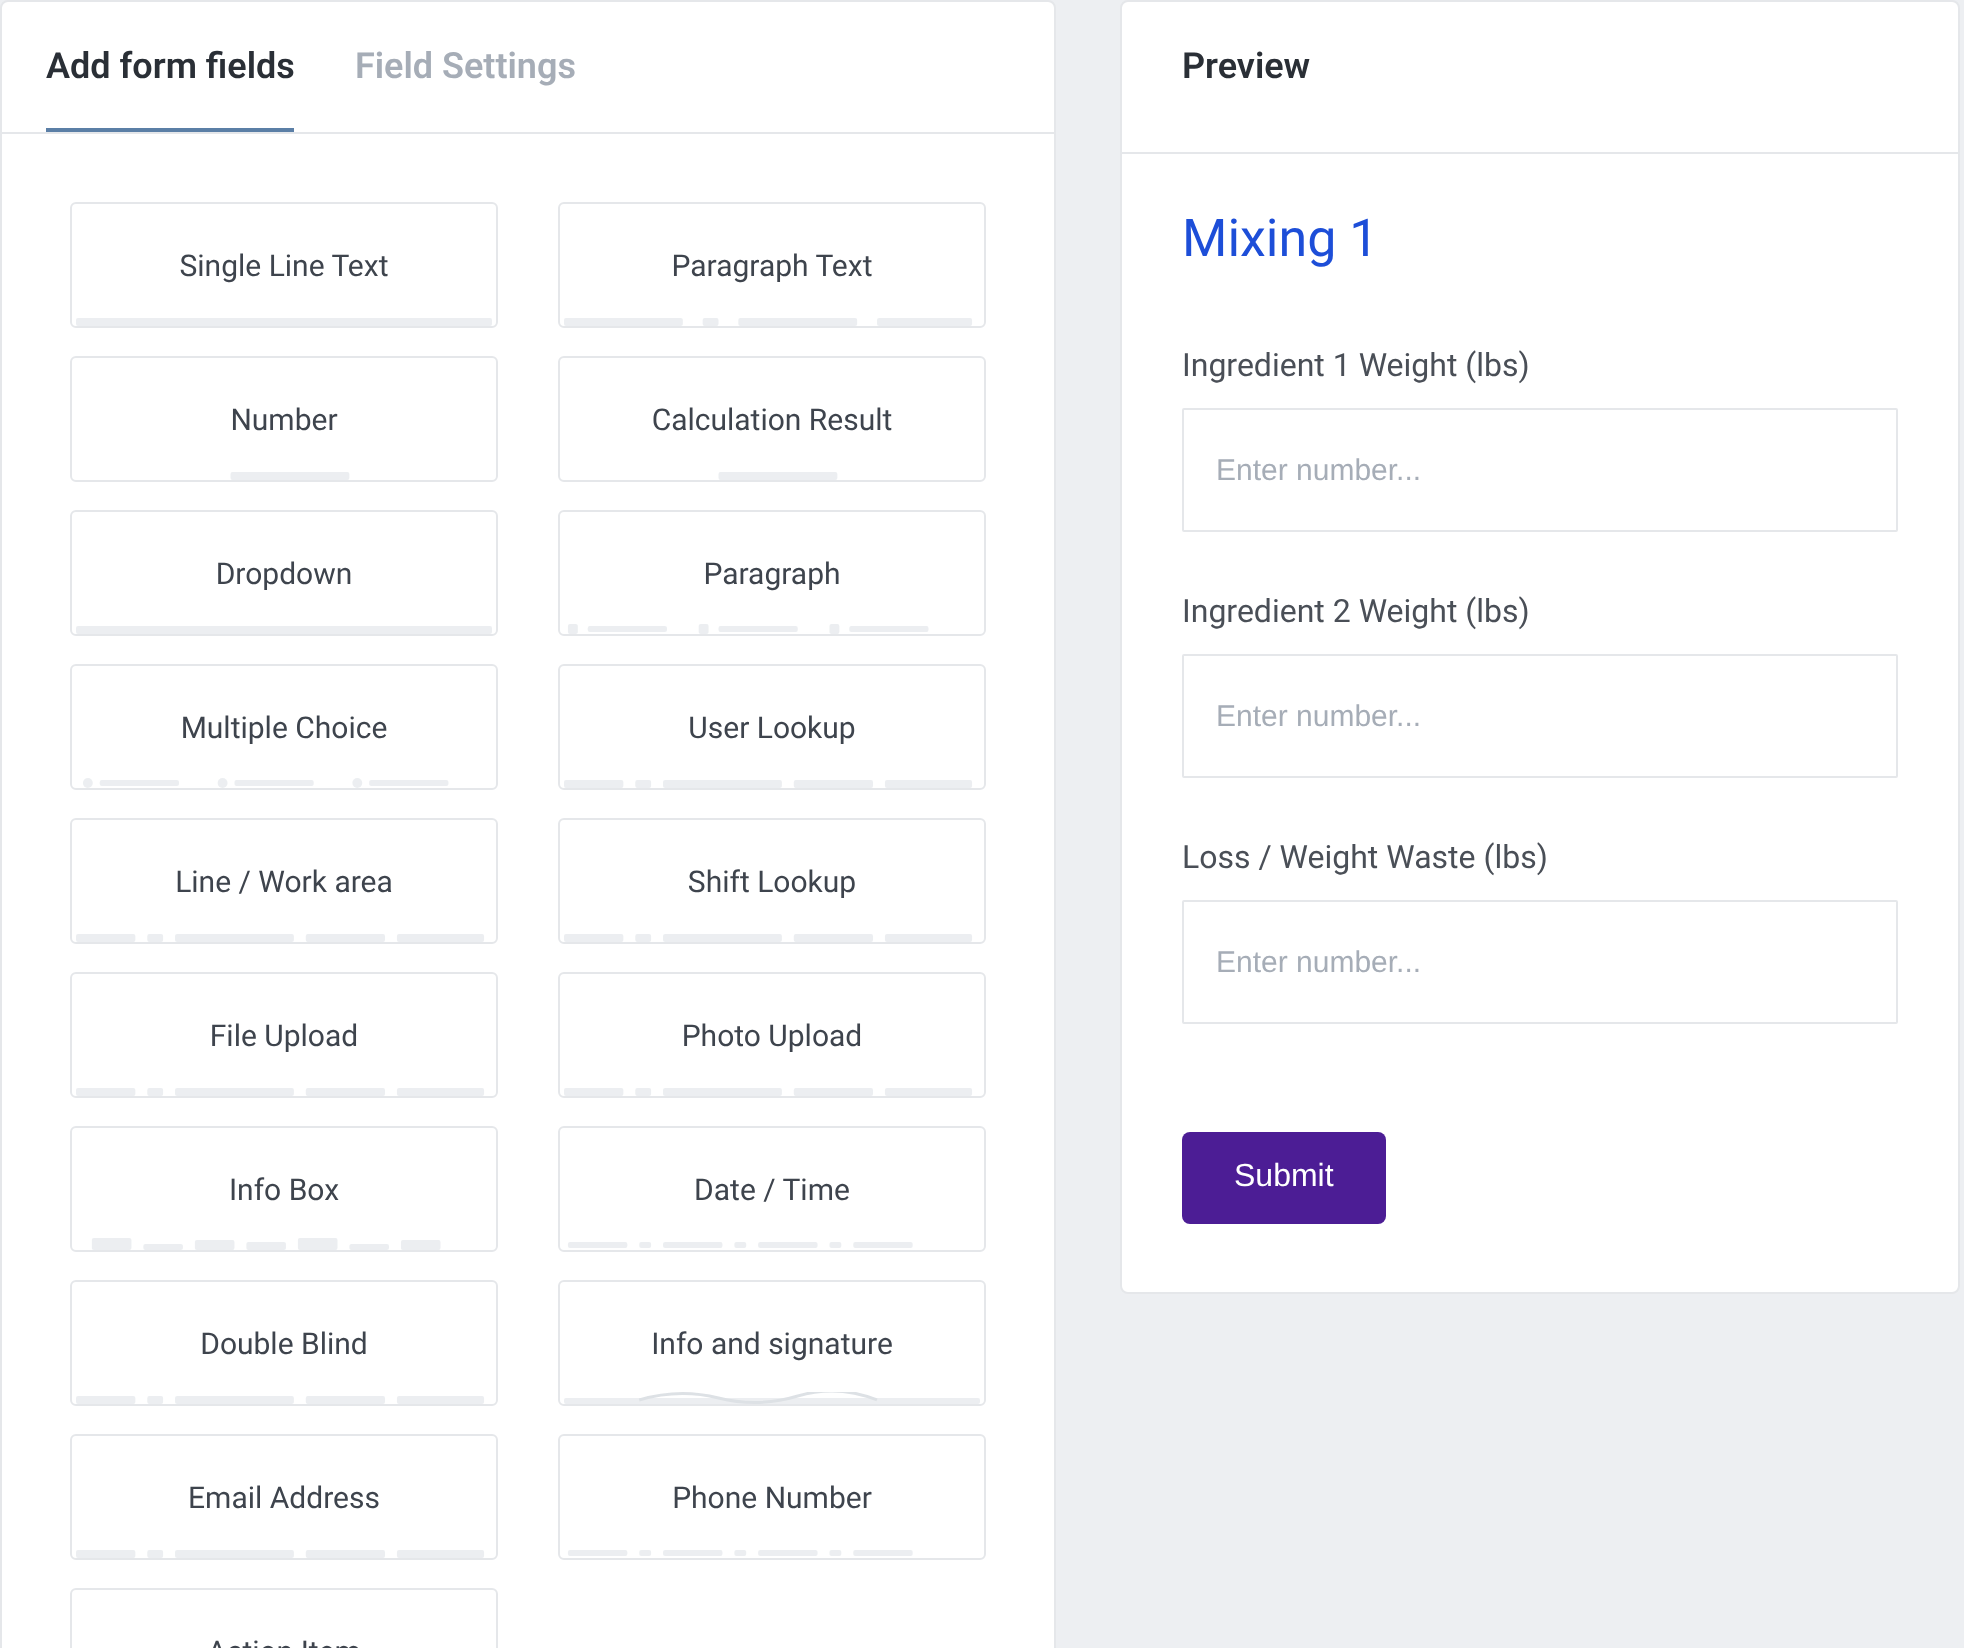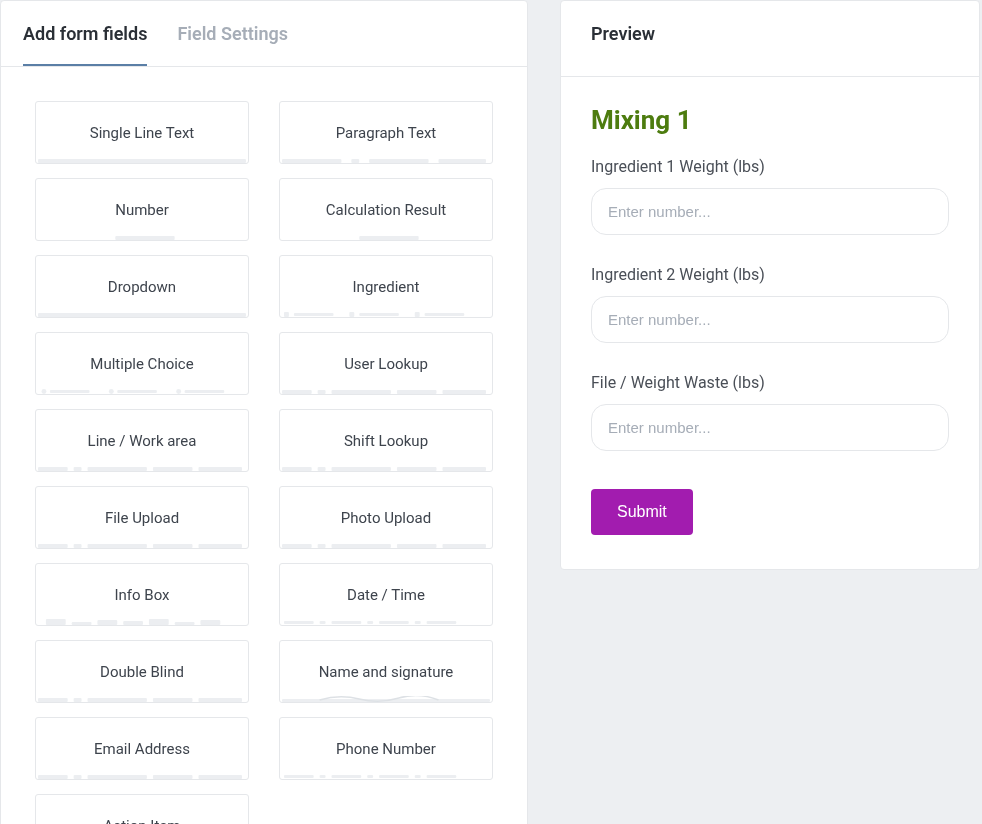--- a/index.html
+++ b/index.html
@@ -104,61 +104,61 @@
       font-weight: 600;
       color: #2a2f36;
     }
 
     .preview-body {
       padding: 28px 30px 34px 30px;
     }
 
     .preview-title {
       font-size: 26px;
-      color: #4d7c0f;
-      font-weight: 700;
-      margin-bottom: 22px;
+      color: #1d4ed8;
+      font-weight: 400;
+      margin-bottom: 38px;
     }
 
     .form-field {
       margin-bottom: 30px;
     }
 
     .form-label {
       display: block;
       font-size: 16px;
       color: #4a4f57;
       margin-bottom: 12px;
     }
 
     .form-input {
       width: 100%;
-      height: 47px;
+      height: 62px;
       border: 1px solid #e5e7ea;
-      border-radius: 15px;
+      border-radius: 1px;
       padding: 0 16px;
       font-size: 15px;
       color: #3e444d;
       outline: none;
     }
 
     .form-input::placeholder {
       color: #a6adb7;
     }
 
     .submit-btn {
-      background: #a21caf;
+      background: #4c1d95;
       color: #ffffff;
       border: none;
       border-radius: 4px;
       padding: 14px 26px;
       font-size: 16px;
       font-weight: 500;
       cursor: pointer;
-      margin-top: 8px;
+      margin-top: 24px;
     }
   </style>
 </head>
 <body>
 
 <svg width="0" height="0" style="position:absolute">
   <defs>
     <g id="dec-line">
       <rect x="2" y="2" width="210" height="4" rx="1" fill="#e9ecef"></rect>
     </g>
@@ -269,21 +269,21 @@
       <div class="field-btn">
         <span>Dropdown</span>
         <div class="decor">
             <svg viewBox="0 0 214 6">
               <use href="#dec-line"></use>
             </svg>
           </div>
       </div>
 
       <div class="field-btn">
-        <span>Ingredient</span>
+        <span>Paragraph</span>
         <div class="decor">
             <svg viewBox="0 0 214 6">
               <use href="#dec-check"></use>
             </svg>
           </div>
       </div>
 
       <div class="field-btn">
         <span>Multiple Choice</span>
         <div class="decor">
@@ -360,21 +360,21 @@
       <div class="field-btn">
         <span>Double Blind</span>
         <div class="decor">
             <svg viewBox="0 0 214 6">
               <use href="#dec-seg"></use>
             </svg>
           </div>
       </div>
 
       <div class="field-btn">
-        <span>Name and signature</span>
+        <span>Info and signature</span>
         <div class="decor">
             <svg viewBox="0 0 214 6">
               <use href="#dec-sig"></use>
             </svg>
           </div>
       </div>
 
       <div class="field-btn">
         <span>Email Address</span>
         <div class="decor">
@@ -414,21 +414,21 @@
         <label class="form-label">Ingredient 1 Weight (lbs)</label>
         <input class="form-input" type="text" placeholder="Enter number..." style="">
       </div>
 
       <div class="form-field">
         <label class="form-label">Ingredient 2 Weight (lbs)</label>
         <input class="form-input" type="text" placeholder="Enter number..." style="">
       </div>
 
       <div class="form-field">
-        <label class="form-label">File / Weight Waste (lbs)</label>
+        <label class="form-label">Loss / Weight Waste (lbs)</label>
         <input class="form-input" type="text" placeholder="Enter number..." style="">
       </div>
 
       <button class="submit-btn">Submit</button>
     </div>
   </div>
 
 </div>
 
 </body></html>

